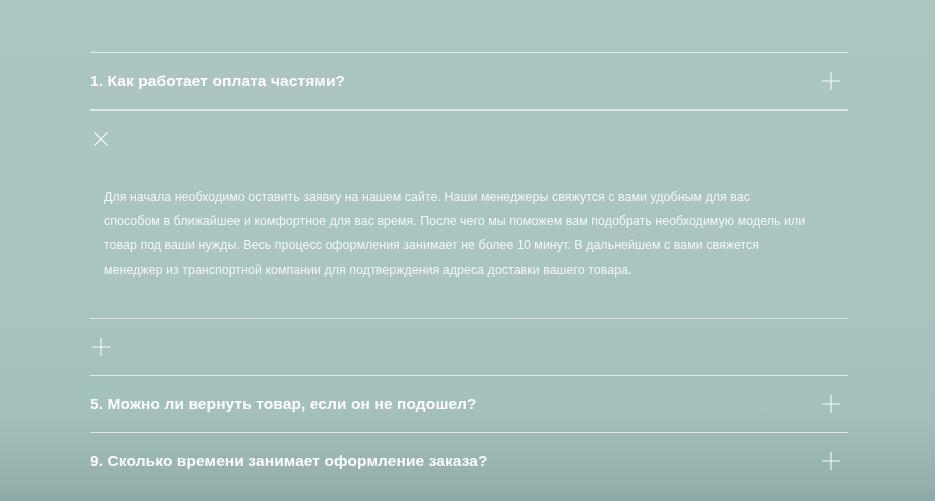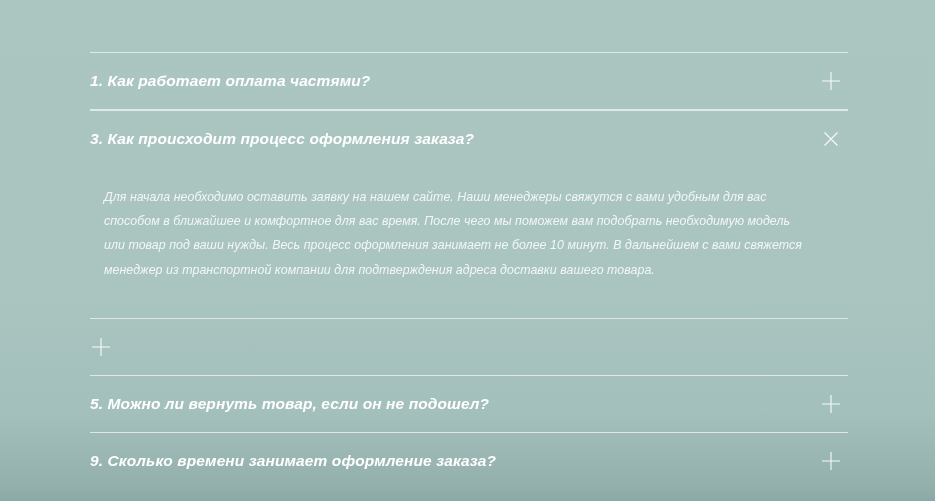--- a/index.html
+++ b/index.html
@@ -38,21 +38,20 @@
 
   .divider {
     height: 1px;
     width: 100%;
     background: #e8f0ee;
     opacity: .85;
   }
 
   .item {
     width: 100%;
-    font-style: italic;
   }
 
   .row {
     position: relative;
     display: flex;
     align-items: center;
     justify-content: space-between;
     height: 56px;
     cursor: pointer;
   }
@@ -105,21 +104,20 @@
           </svg>
         </span>
       </div>
     </div>
 
     <div class="divider"></div>
 
     <div class="divider"></div>
     <div class="item">
       <div class="row">
-        <span class="q-text">3. Как происходит процесс оформления заказа?</span>
         <span class="toggle">
           <svg width="22" height="22" viewBox="0 0 22 22" aria-hidden="true">
             <path d="M4.5 4.5 L17.5 17.5 M17.5 4.5 L4.5 17.5" stroke="#ffffff" stroke-width="1.1" fill="none"></path>
           </svg>
         </span>
       </div>
       <div class="answer">
         <p>Для начала необходимо оставить заявку на нашем сайте. Наши менеджеры свяжутся с вами удобным для вас способом в ближайшее и комфортное для вас время. После чего мы поможем вам подобрать необходимую модель или товар под ваши нужды. Весь процесс оформления занимает не более 10 минут. В дальнейшем с вами свяжется менеджер из транспортной компании для подтверждения адреса доставки вашего товара.</p>
       </div>
     </div>

